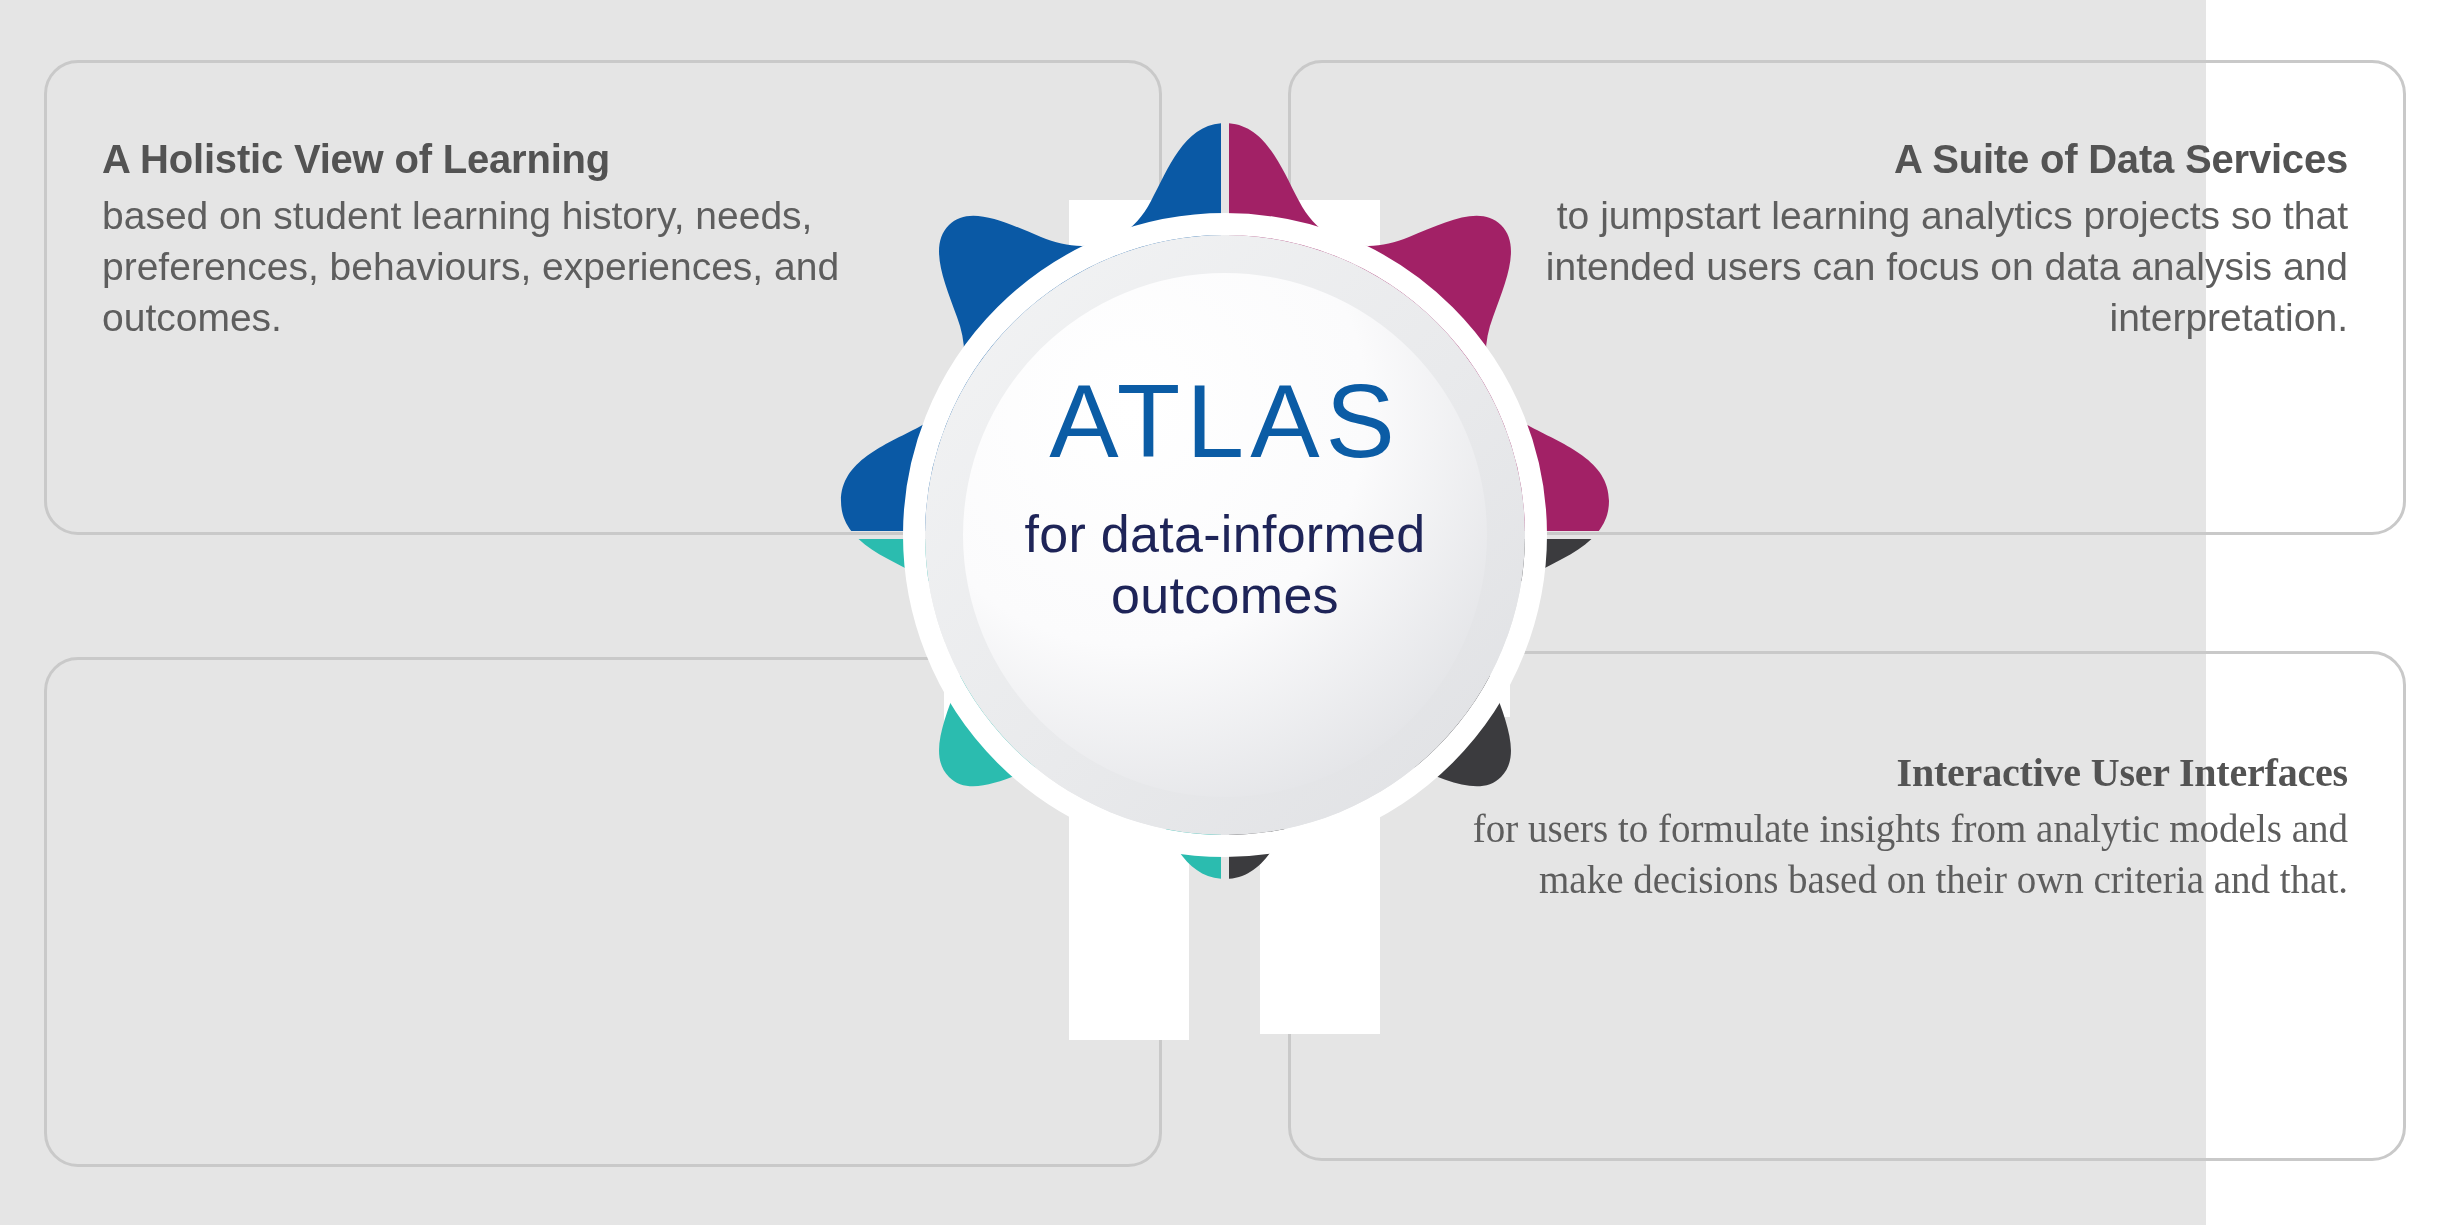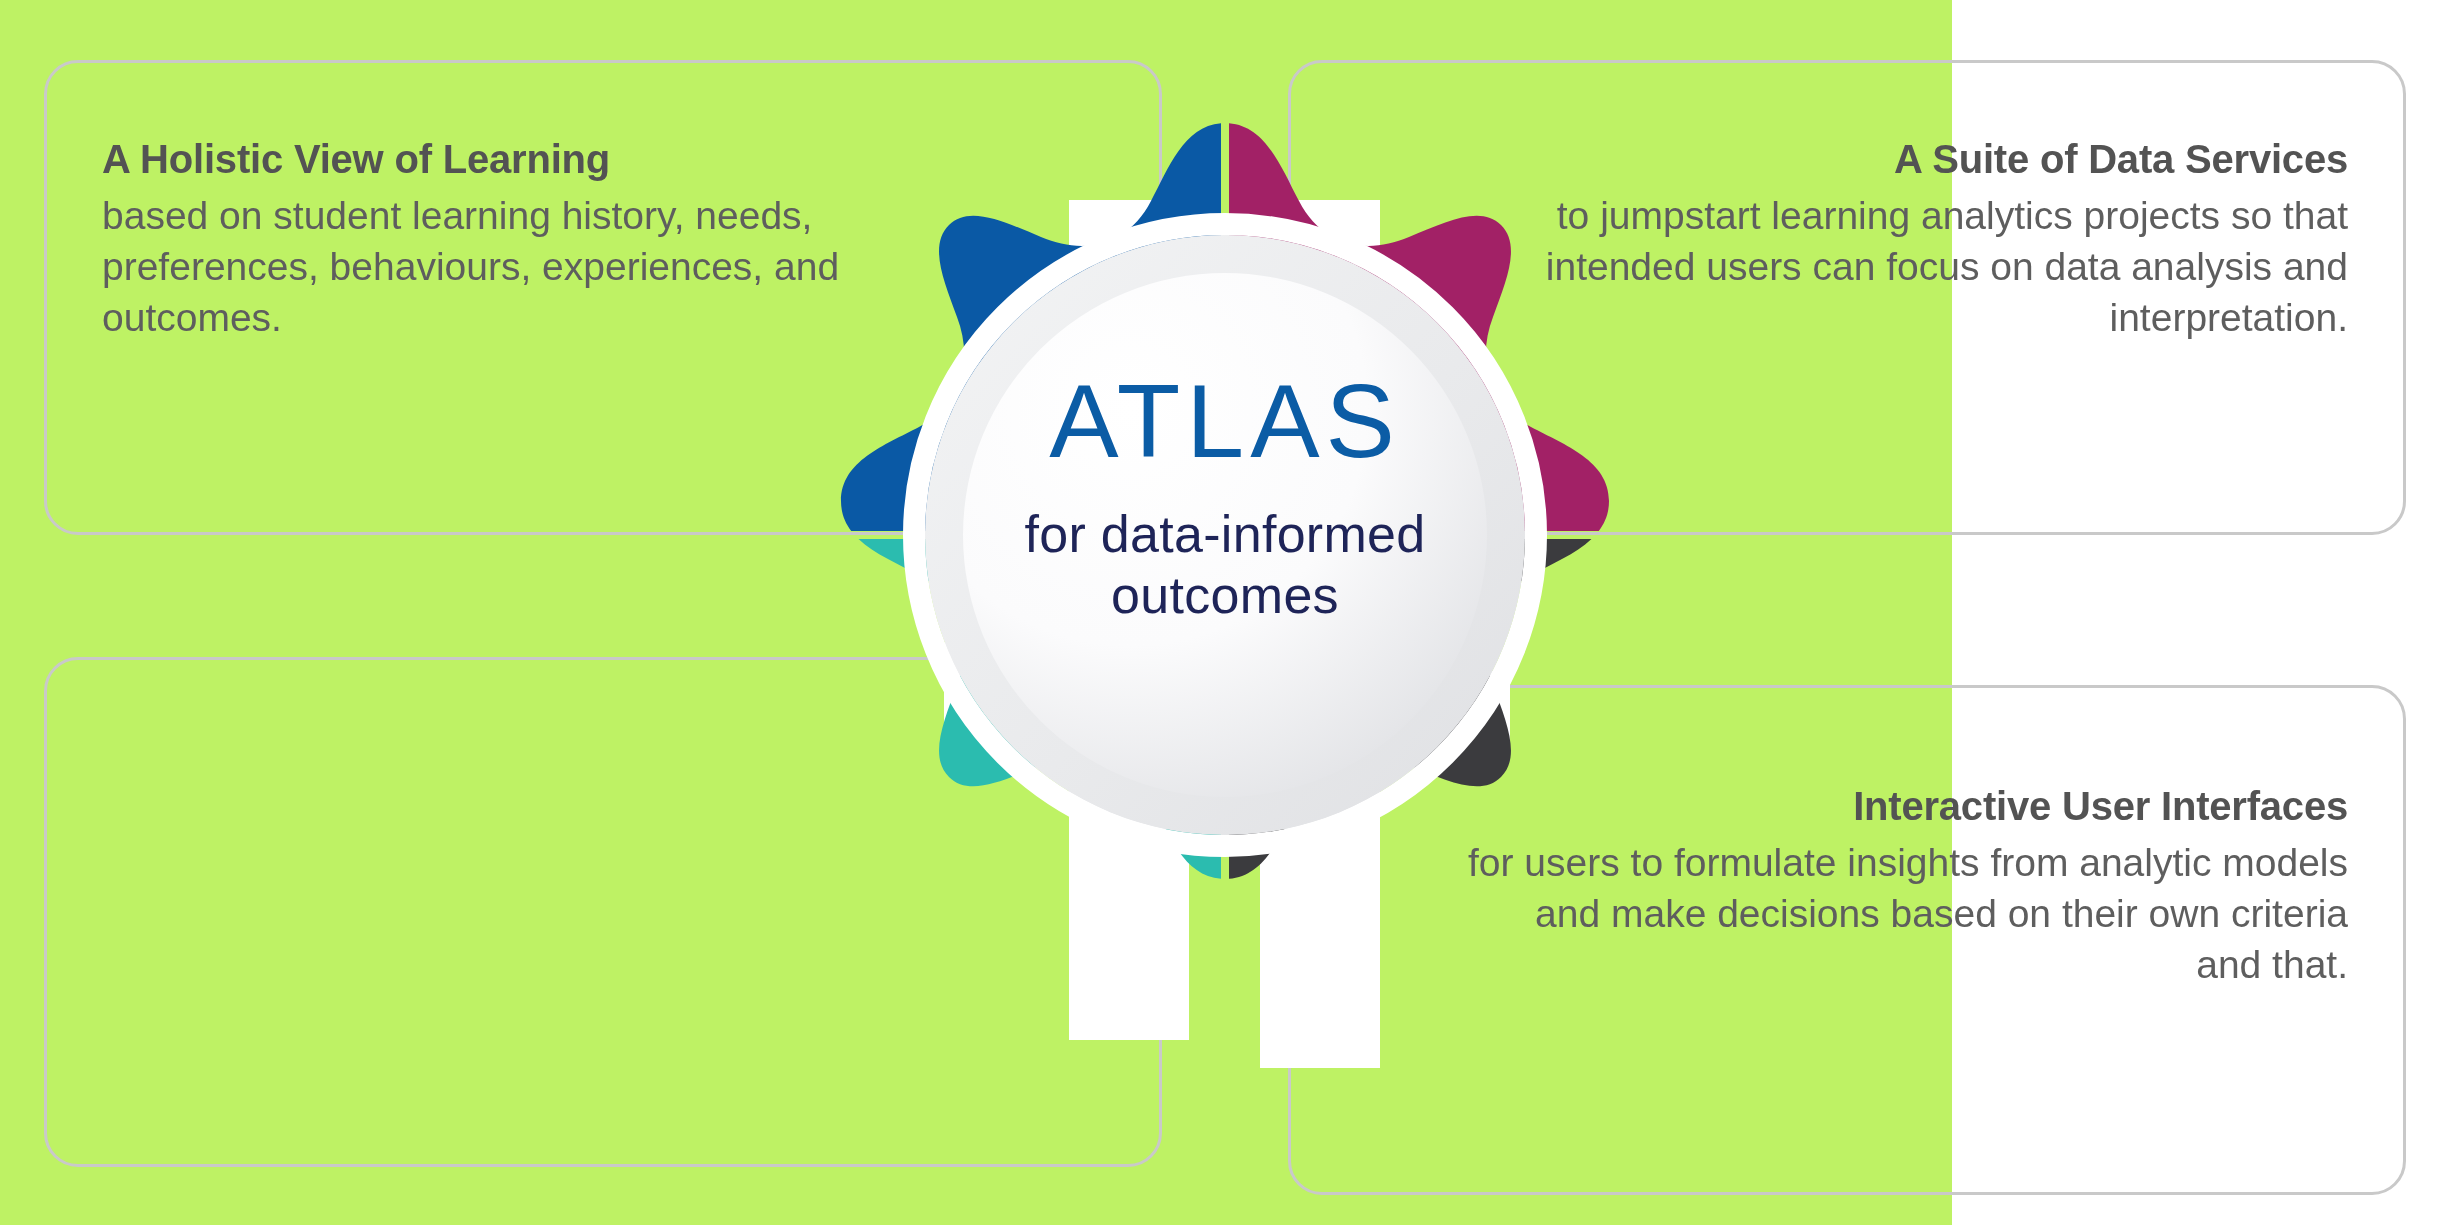--- a/index.html
+++ b/index.html
@@ -9,23 +9,23 @@
     background: #ffffff;
   }
   body {
     width: 2450px;
     height: 1225px;
     font-family: "Liberation Sans", sans-serif;
     overflow: hidden;
   }
   #stage {
     position: relative;
-    width: 1952px;
+    width: 2206px;
     height: 1225px;
-    background: #bef264;
+    background: #e5e5e5;
   }
 
   
   .card {
     position: absolute;
     box-sizing: border-box;
     background: transparent;
   }
   .card-border {
     position: absolute;
@@ -54,21 +54,21 @@
     color: #5e5e5e;
     font-stretch: condensed;
   }
   .align-left  { text-align: left; }
   .align-right { text-align: right; }
 
   
   #card-tl { left: 44px;  top: 60px;  width: 1118px; height: 475px; }
   #card-tr { left: 1288px; top: 60px;  width: 1118px; height: 475px; }
   #card-bl { left: 44px;  top: 657px; width: 1118px; height: 510px; }
-  #card-br { left: 1288px; top: 685px; width: 1118px; height: 510px; }
+  #card-br { left: 1288px; top: 651px; width: 1118px; height: 510px; font-family: Liberation Serif, serif; }
 
   
   .mask {
     position: absolute;
     background: #ffffff;
   }
 
   
   #wheel {
     position: absolute;

